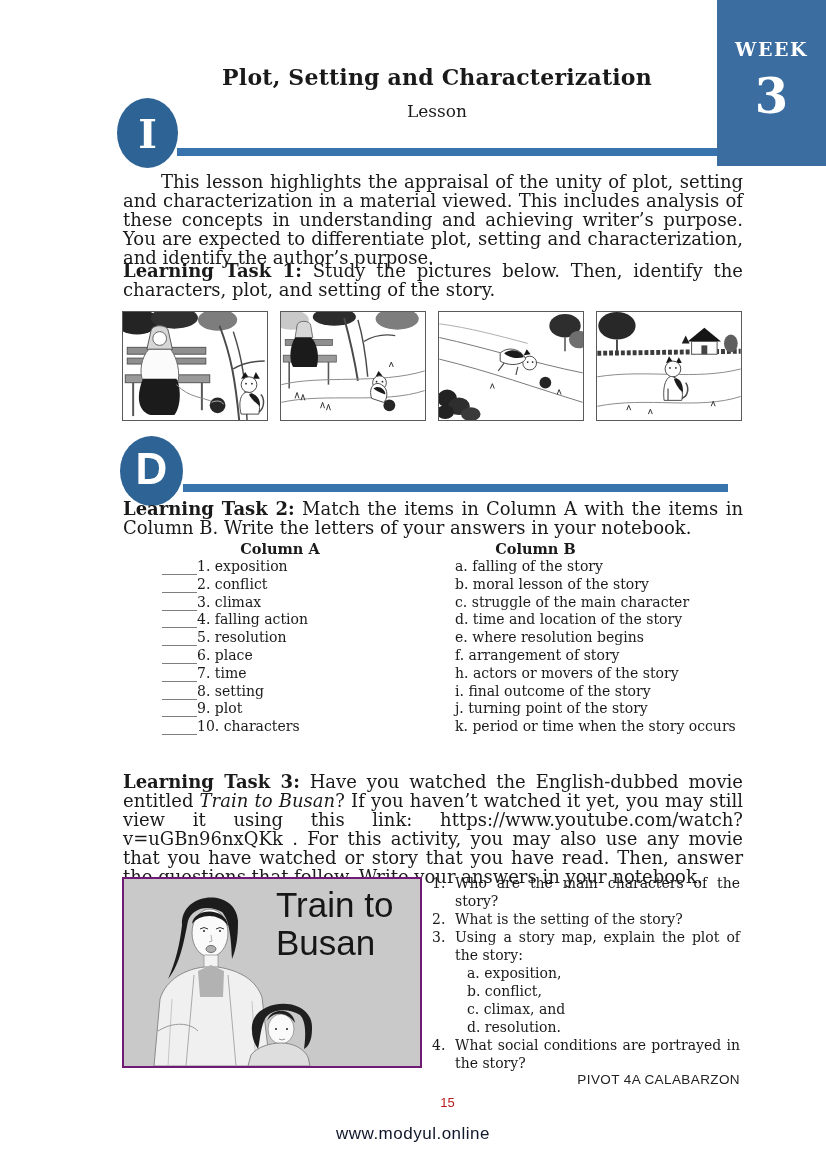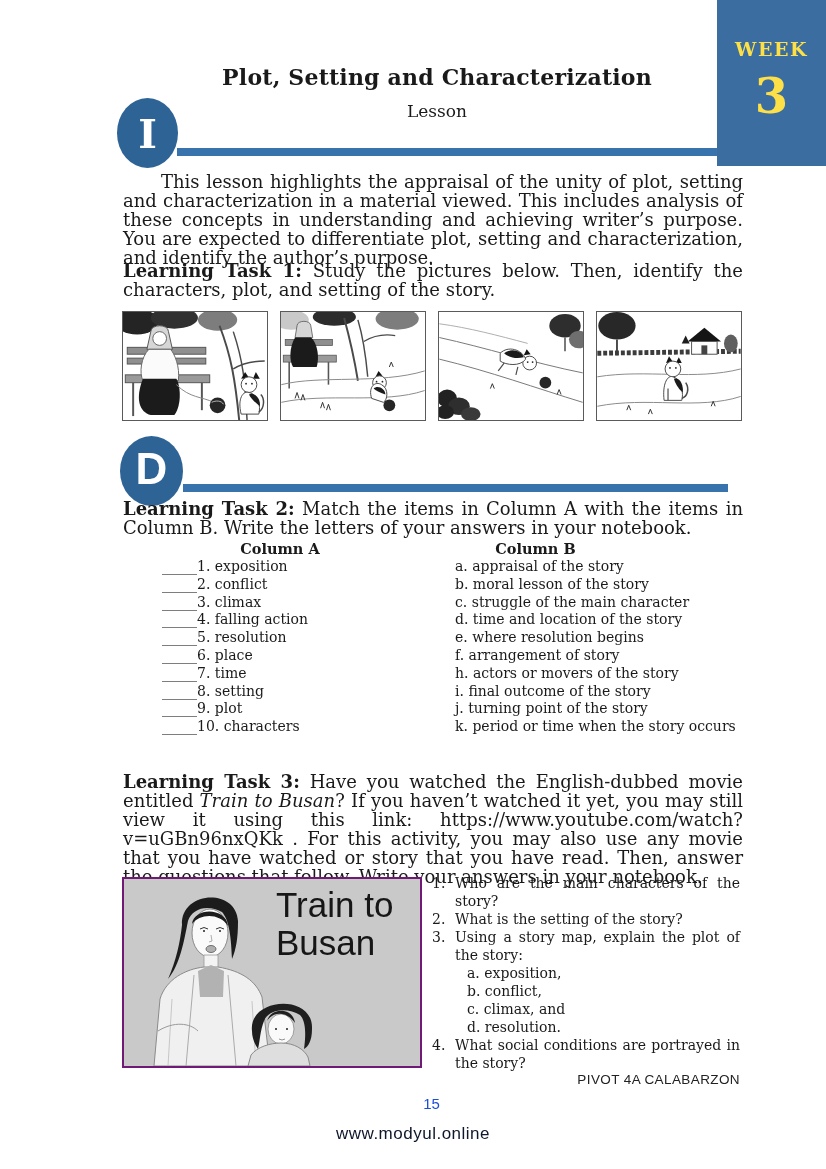--- a/index.html
+++ b/index.html
@@ -3,21 +3,21 @@
 <meta charset="utf-8">
 <style>
   html,body{margin:0;padding:0;background:#ffffff;}
   .page{
     position:relative;width:826px;height:1169px;background:#fff;
     font-family:"DejaVu Serif",serif;color:#1a1a1a;overflow:hidden;
   }
   
   .week-badge{
     position:absolute;left:717px;top:0;width:109px;height:166px;
-    background:var(--badge-blue,#3b6da1);color:#fde047;text-align:center;
+    background:var(--badge-blue,#3b6da1);color:#ffffff;text-align:center;
   }
   .week-label{margin-top:38px;font-size:19px;font-weight:bold;letter-spacing:1.5px;}
   .week-number{margin-top:12px;font-size:48px;font-weight:bold;line-height:1;}
   .page-title{
     position:absolute;left:130px;top:64px;width:614px;text-align:center;
     font-size:22px;font-weight:bold;letter-spacing:.2px;
   }
   .page-subtitle{
     position:absolute;left:130px;top:101px;width:614px;text-align:center;font-size:17px;
   }
@@ -62,22 +62,22 @@
   .q{display:flex;}
   .q-num{width:23px;flex:none;}
   .q-text{flex:1;text-align:justify;}
   .q-sub{margin-left:35px;}
   
   .brand{
     position:absolute;left:440px;top:1072px;width:300px;text-align:right;
     font-family:"Liberation Sans",sans-serif;font-size:13.5px;letter-spacing:.4px;color:#222;
   }
   .page-number{
-    position:absolute;left:123px;top:1095px;width:617px;text-align:center;
-    font-family:"Liberation Sans",sans-serif;font-size:15px;color:#1d4ed8;
+    position:absolute;left:139px;top:1095px;width:617px;text-align:center;
+    font-family:"Liberation Sans",sans-serif;font-size:13px;color:#b91c1c;
   }
   .watermark{
     position:absolute;left:0;top:1124px;width:826px;text-align:center;
     font-family:"Liberation Sans",sans-serif;font-size:17px;color:#0f172a;letter-spacing:.5px;
   }
 </style>
 </head>
 <body>
 
 <div class="page">
@@ -227,21 +227,21 @@
     <div>_____3. climax</div>
     <div>_____4. falling action</div>
     <div>_____5. resolution</div>
     <div>_____6. place</div>
     <div>_____7. time</div>
     <div>_____8. setting</div>
     <div>_____9. plot</div>
     <div>_____10. characters</div>
   </div>
   <div class="col-items col-b-items">
-    <div>a. appraisal of the story</div>
+    <div>a. falling of the story</div>
     <div>b. moral lesson of the story</div>
     <div>c. struggle of the main character</div>
     <div>d. time and location of the story</div>
     <div>e. where resolution begins</div>
     <div>f. arrangement of story</div>
     <div>h. actors or movers of the story</div>
     <div>i. final outcome of the story</div>
     <div>j. turning point of the story</div>
     <div>k. period or time when the story occurs</div>
   </div>

